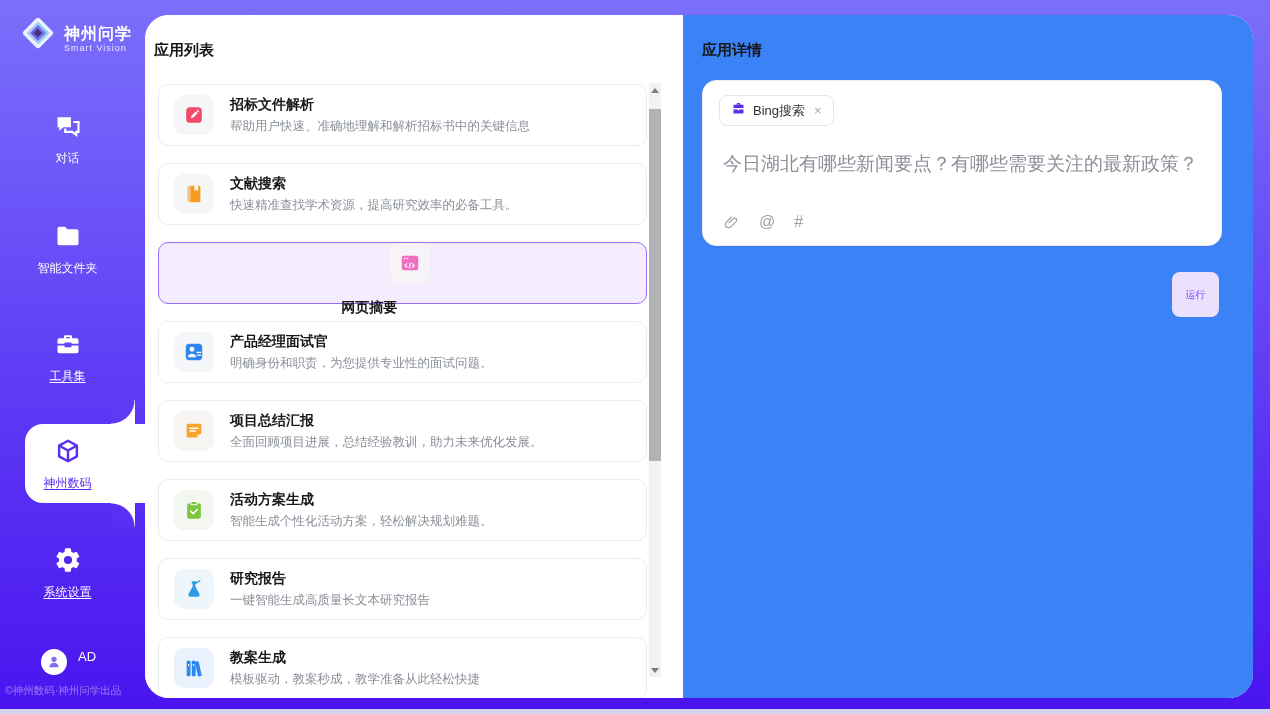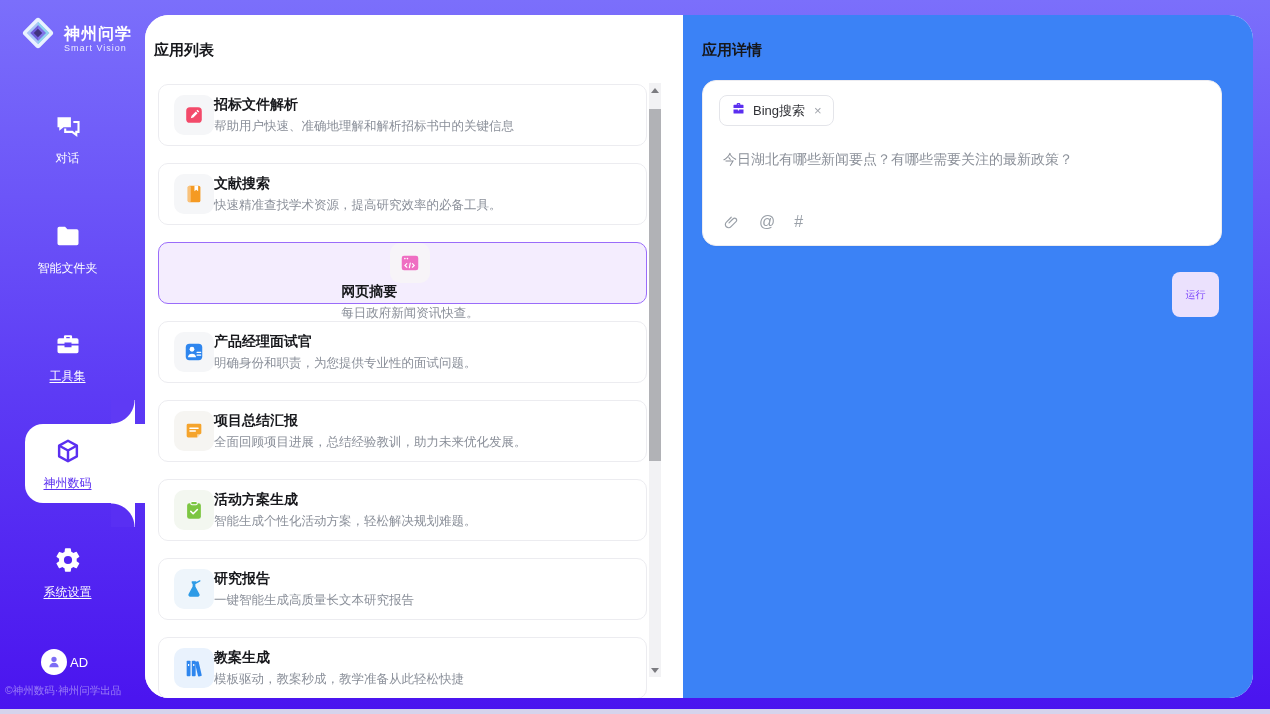--- a/index.html
+++ b/index.html
@@ -20,38 +20,38 @@
   .nav-item .nicon svg { width:28px; height:28px; display:block; margin:0 auto; }
   .nav-item .nlabel { margin-top:6px; font-size:12px; }
   .nav-item .nlabel.u { text-decoration:underline; text-underline-offset:2px; }
   .nav-item.active { color:#5b2ff0; }
   .bubble { position:absolute; left:25px; right:-10px; top:-13px; bottom:-11px;
             background:#fff; border-radius:18px 0 0 18px; z-index:-1; }
   .bubble::before { content:""; position:absolute; right:10px; top:-24px; width:24px; height:24px;
             background:radial-gradient(circle 24px at 0 0,#5f3af4 0 23px,#fff 24px); }
   .bubble::after { content:""; position:absolute; right:10px; bottom:-24px; width:24px; height:24px;
             background:radial-gradient(circle 24px at 0 100%,#592ff3 0 23px,#fff 24px); }
-  .user-row { position:absolute; left:41px; top:649px; display:flex; align-items:center; gap:3px; color:#fff; }
+  .user-row { position:absolute; left:41px; top:649px; display:flex; gap:11px; color:#fff; }
   .avatar { width:26px; height:26px; border-radius:50%; background:#fff; display:flex; align-items:center; justify-content:center; }
   .avatar svg { width:16px; height:16px; }
   .user-name { font-size:13px; }
   .side-footer { position:absolute; left:5px; top:684px; width:140px; font-size:10.5px;
                  color:rgba(255,255,255,.42); white-space:nowrap; }
 
   
   #content { position:absolute; left:145px; top:15px; width:1108px; height:683px;
              border-radius:24px; overflow:hidden; display:flex; background:#fff; z-index:2; }
 
   
   #list-panel { position:relative; width:538px; height:100%; background:#fff; flex:none; }
   .panel-title { position:absolute; left:9px; top:26px; font-size:15px; font-weight:bold; color:#16171b; }
   #cards { position:absolute; left:13px; top:69px; width:489px; }
   .app-card { position:relative; height:62px; margin-bottom:17px; background:#fff;
               border:1px solid #ececf0; border-radius:10px; display:flex; align-items:center;
-              padding-left:15px; cursor:pointer; }
+              padding-left:15px; gap:16px; cursor:pointer; }
   .app-card.selected { background:#f4edfe; border:1.5px solid #9a6cfa;flex-direction:column; }
   .app-icon { width:40px; height:40px; border-radius:10px; flex:none;
               display:flex; align-items:center; justify-content:center; }
   .app-icon svg { width:22px; height:22px; display:block; }
   .app-texts { display:flex; flex-direction:column; gap:4px; min-width:0; }
   .app-name { font-size:14px; font-weight:bold; color:#17181c; }
   .app-desc { font-size:12.5px; color:#8a8f99; white-space:nowrap; }
 
   
   #scrollbar { position:absolute; right:22px; top:68px; width:12px; height:594px; background:#f2f2f4; }
@@ -66,21 +66,21 @@
 
   
   #detail-panel { position:relative; flex:1; height:100%; background:#3b82f6; }
   #detail-card { position:absolute; left:19px; top:65px; width:520px; height:166px; background:#fff;
                  border:1px solid #ececf1; border-radius:14px; box-shadow:0 1px 2px rgba(0,0,0,.03); }
   .tag-chip { position:absolute; left:16px; top:14px; height:31px; display:inline-flex; align-items:center;
               gap:7px; padding:0 11px; background:#fff; border:1px solid #e4e5ea; border-radius:8px; cursor:pointer; }
   .tag-chip svg { width:15px; height:15px; color:#5b2ff0; }
   .tag-label { font-size:13px; color:#303136; }
   .tag-close { font-size:13px; color:#a0a4ab; margin-left:2px; cursor:pointer; }
-  .query-text { position:absolute; left:20px; top:70px; right:18px; font-size:14px; color:#8b9099; cursor:text; }
+  .query-text { position:absolute; left:20px; top:70px; right:18px; font-size:19px; color:#8b9099; cursor:text; }
   .input-tools { position:absolute; left:20px; bottom:14px; display:flex; align-items:center; gap:19px; color:#9aa0a8; }
   .input-tools .tool { cursor:pointer; display:flex; align-items:center; }
   .input-tools svg { width:17px; height:17px; }
   .sym { font-size:16px; }
   #run-btn { position:absolute; right:34px; top:257px; width:47px; height:45px; border:none;
              background:#ebe1fd; color:#7a45fb; font-size:10px; border-radius:8px; cursor:pointer;
              font-family:inherit; display:flex; align-items:center; justify-content:center; }
 </style>
 </head>
 <body>

